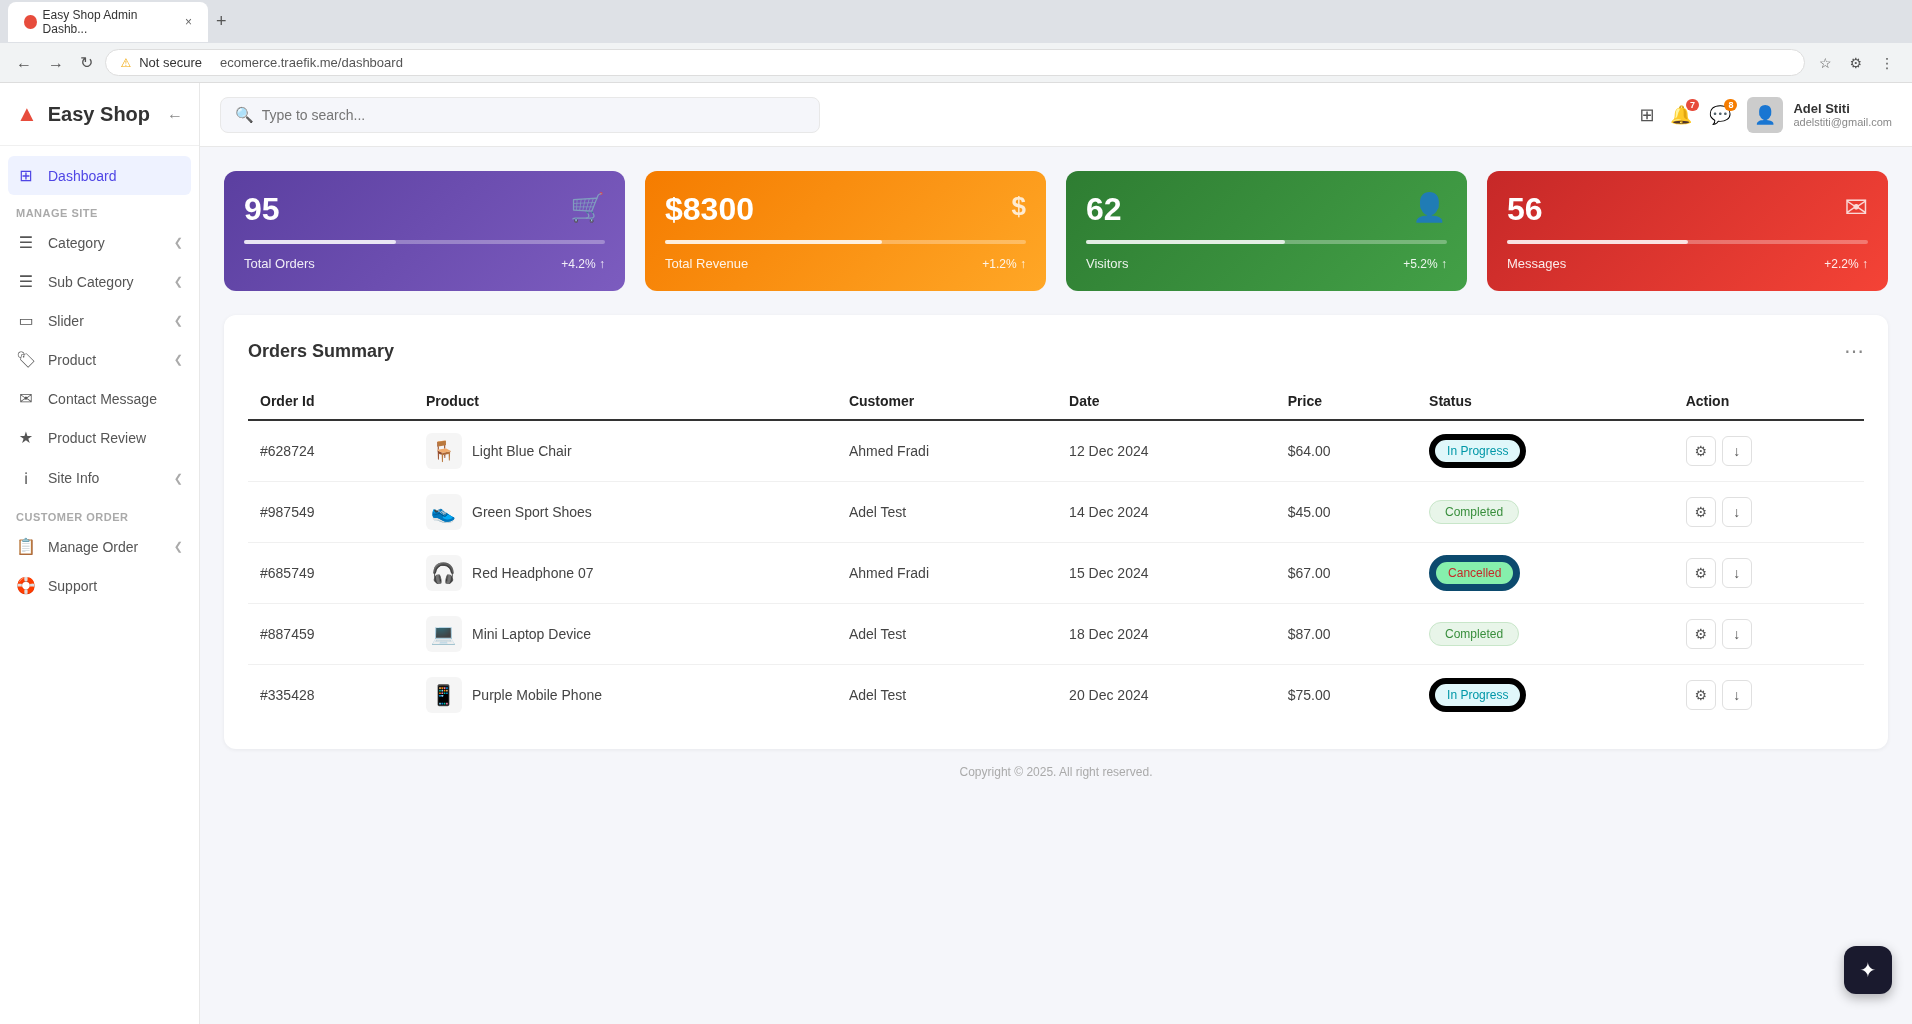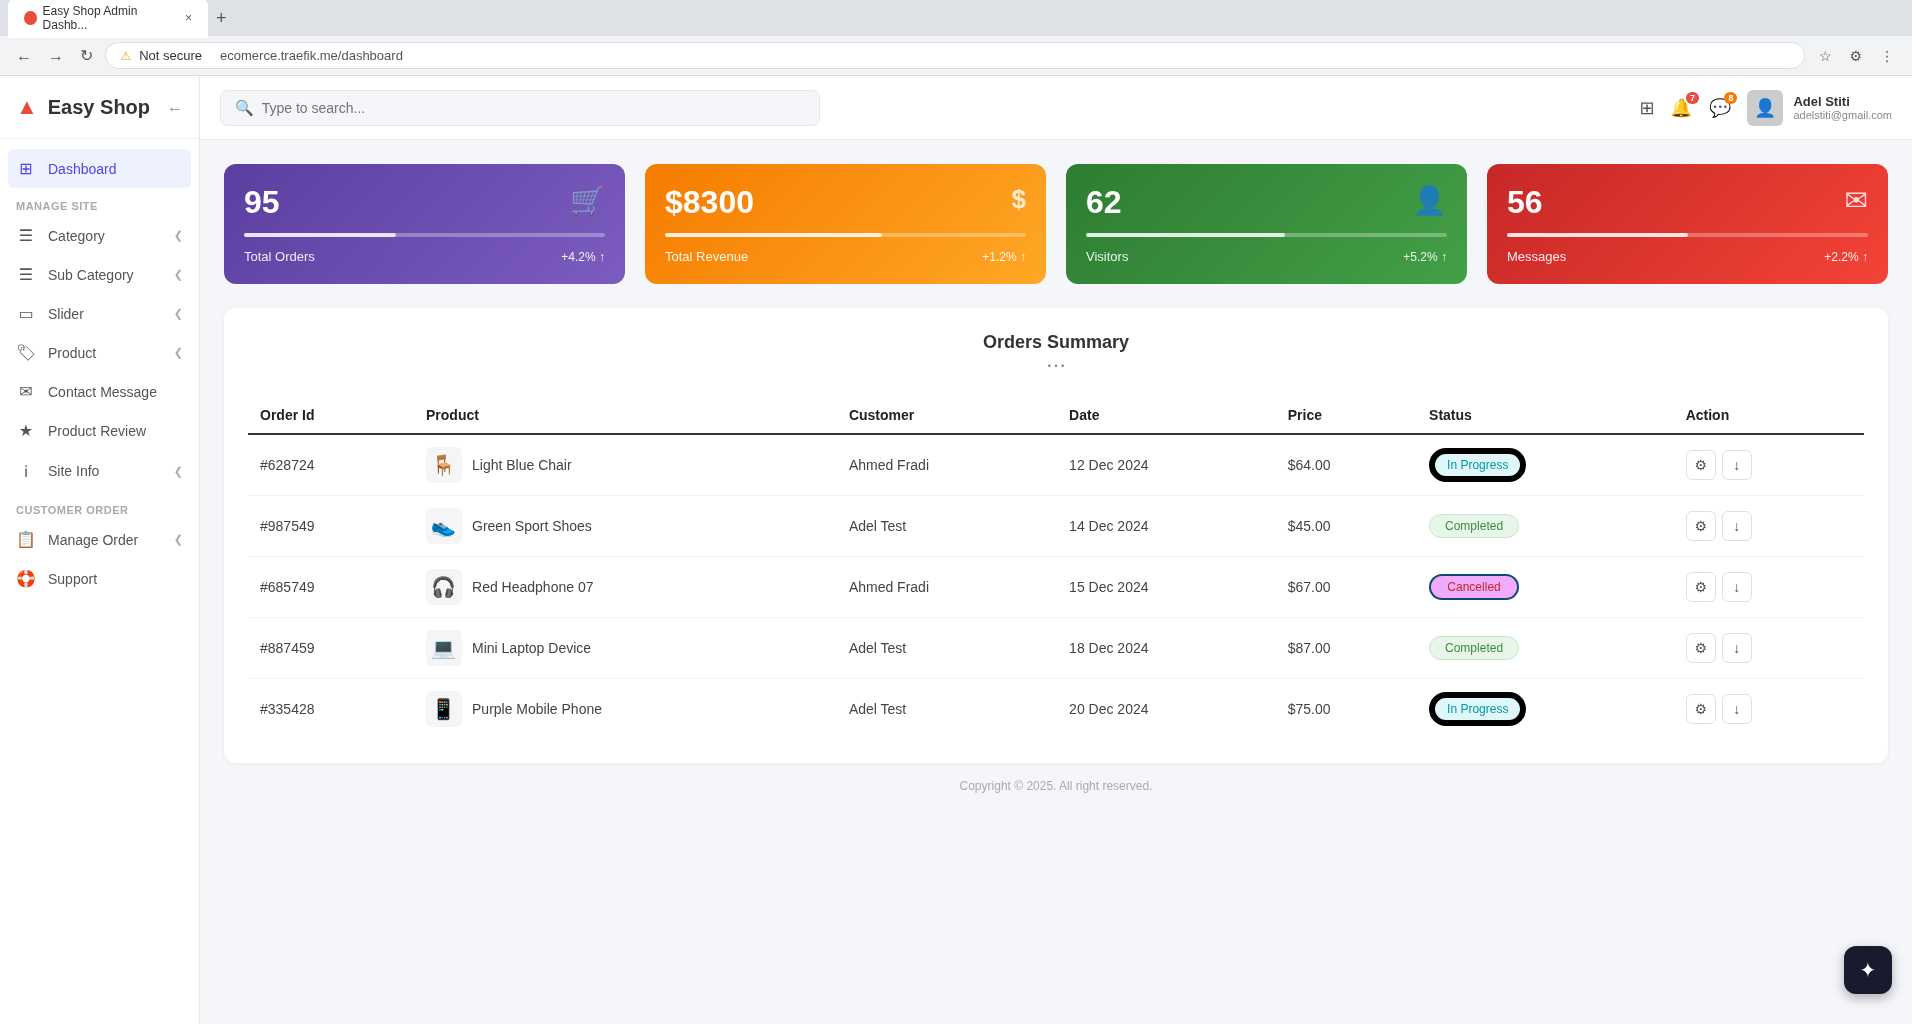--- a/index.html
+++ b/index.html
@@ -1,19 +1,19 @@
 <!DOCTYPE html>
 <html><head>
   <meta charset="utf-8">
   <style>
     * { box-sizing: border-box; margin: 0; padding: 0; }
     body { font-family: 'Segoe UI', Arial, sans-serif; background: #f5f6fa; font-size: 14px; color: #333; }
 
     
-    .browser-chrome { background: #dee1e6; height: 36px; display: flex; align-items: center; padding: 0 8px; gap: 8px; }
+    .browser-chrome { background: #dee1e6; height: 43px; display: flex; align-items: center; padding: 0 8px; gap: 8px; }
     .browser-tab { background: #fff; border-radius: 8px 8px 0 0; padding: 6px 16px; font-size: 12px; display: flex; align-items: center; gap: 6px; max-width: 200px; }
     .tab-favicon { width: 14px; height: 14px; background: #e74c3c; border-radius: 50%; }
     .tab-close { margin-left: 8px; cursor: pointer; color: #666; }
     .browser-new-tab { background: none; border: none; font-size: 18px; cursor: pointer; color: #555; }
     .browser-controls { background: #f1f3f4; height: 40px; display: flex; align-items: center; padding: 0 12px; gap: 8px; border-bottom: 1px solid #ddd; }
     .nav-btn { background: none; border: none; cursor: pointer; color: #555; font-size: 16px; padding: 4px; border-radius: 50%; }
     .address-bar { flex: 1; background: #fff; border: 1px solid #ddd; border-radius: 20px; padding: 5px 14px; font-size: 13px; display: flex; align-items: center; gap: 8px; }
     .address-bar .lock-icon { color: #f0a500; font-size: 12px; }
     .address-text { color: #333; font-size: 13px; }
     .browser-actions { display: flex; gap: 6px; align-items: center; }
@@ -66,37 +66,37 @@
     .stat-value { font-size: 32px; font-weight: 700; }
     .stat-icon { font-size: 28px; opacity: 0.8; }
     .stat-progress { height: 4px; background: rgba(255,255,255,0.3); border-radius: 2px; margin: 8px 0; }
     .stat-progress-bar { height: 100%; background: rgba(255,255,255,0.8); border-radius: 2px; }
     .stat-bottom { display: flex; justify-content: space-between; align-items: center; }
     .stat-label { font-size: 13px; opacity: 0.9; }
     .stat-change { font-size: 12px; opacity: 0.9; }
 
     
     .orders-summary { background: #fff; border-radius: 12px; padding: 24px; box-shadow: 0 1px 4px rgba(0,0,0,0.06); }
-    .orders-header { display: flex; justify-content: space-between; align-items: center; margin-bottom: 20px; flex-direction: column; }
+    .orders-header { display: flex; justify-content: space-between; align-items: center; margin-bottom: 20px; }
     .orders-title { font-size: 18px; font-weight: 600; }
     .more-btn { background: none; border: none; cursor: pointer; color: #888; font-size: 20px; }
 
     table { width: 100%; border-collapse: collapse; }
     thead tr { border-bottom: 2px solid #333; }
     th { text-align: left; padding: 10px 12px; font-weight: 600; font-size: 14px; color: #222; }
     td { padding: 12px 12px; font-size: 14px; color: #444; border-bottom: 1px solid #f0f0f0; vertical-align: middle; }
     tr:last-child td { border-bottom: none; }
 
     .product-cell { display: flex; align-items: center; gap: 10px; }
     .product-img { width: 36px; height: 36px; border-radius: 6px; display: flex; align-items: center; justify-content: center; font-size: 20px; background: #f5f5f5; }
 
     .status-badge { display: inline-block; padding: 4px 12px; border-radius: 20px; font-size: 12px; font-weight: 500; text-align: center; min-width: 90px; }
     .status-in-progress { background: #e0f7fa; color: #0097a7; border: 6px solid #000000; }
     .status-completed { background: #e8f5e9; color: #388e3c; border: 1px solid #c8e6c9; }
-    .status-cancelled { background: #f0abfc; color: #c62828; border: 2px solid #0c4a6e; }
+    .status-cancelled { background: #86efac; color: #c62828; border: 7px solid #0c4a6e; }
 
     .action-btns { display: flex; gap: 6px; align-items: center; }
     .action-btn { background: #fff; border: 1px solid #e0e0e0; border-radius: 6px; width: 30px; height: 30px; display: flex; align-items: center; justify-content: center; cursor: pointer; color: #555; font-size: 14px; }
 
     .footer { text-align: center; padding: 16px; color: #aaa; font-size: 12px; }
 
     
     .ai-fab { position: fixed; bottom: 30px; right: 20px; width: 48px; height: 48px; background: #1a1a2e; border-radius: 12px; display: flex; align-items: center; justify-content: center; cursor: pointer; color: #fff; font-size: 20px; box-shadow: 0 4px 12px rgba(0,0,0,0.3); }
   </style>
 </head>

